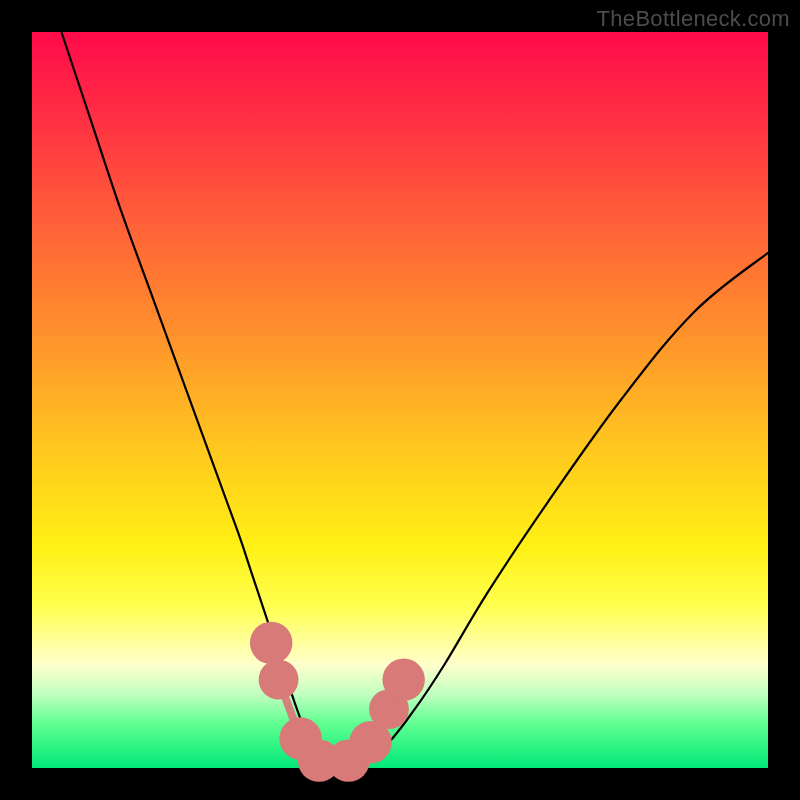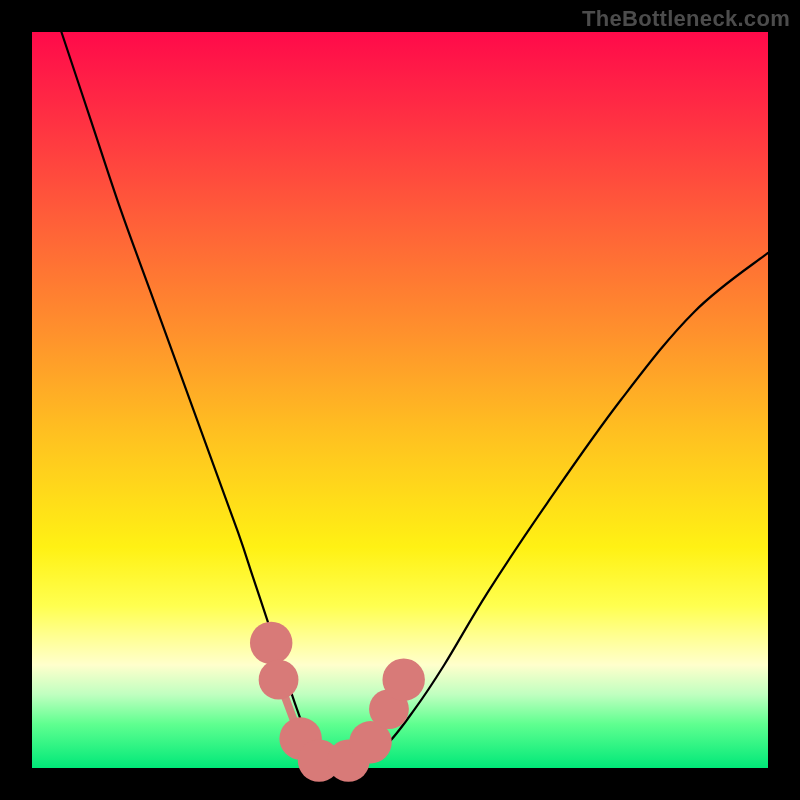--- a/index.html
+++ b/index.html
@@ -40,21 +40,21 @@
       #60ff90 94%,
       #00e878 100%
     );
   }
   .attribution {
     position: absolute;
     top: 6px;
     right: 10px;
     color: #4c4c4c;
     font-size: 22px;
-    font-weight: 700;
+    font-weight: 400;
     letter-spacing: 0.3px;
     user-select: none;
   }
   svg.curve {
     position: absolute;
     top: 0;
     left: 0;
     width: 736px;
     height: 736px;
     overflow: visible;

